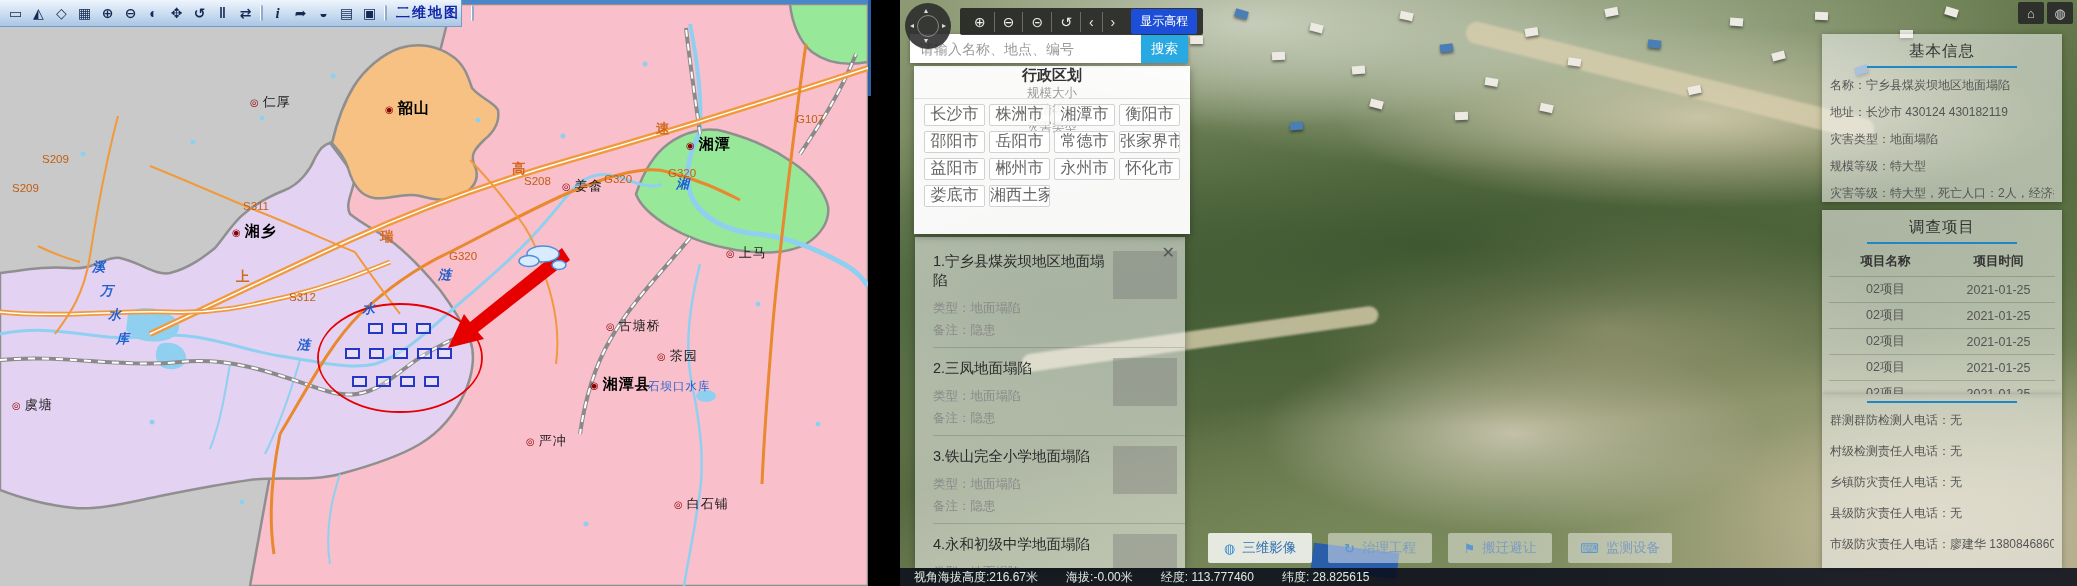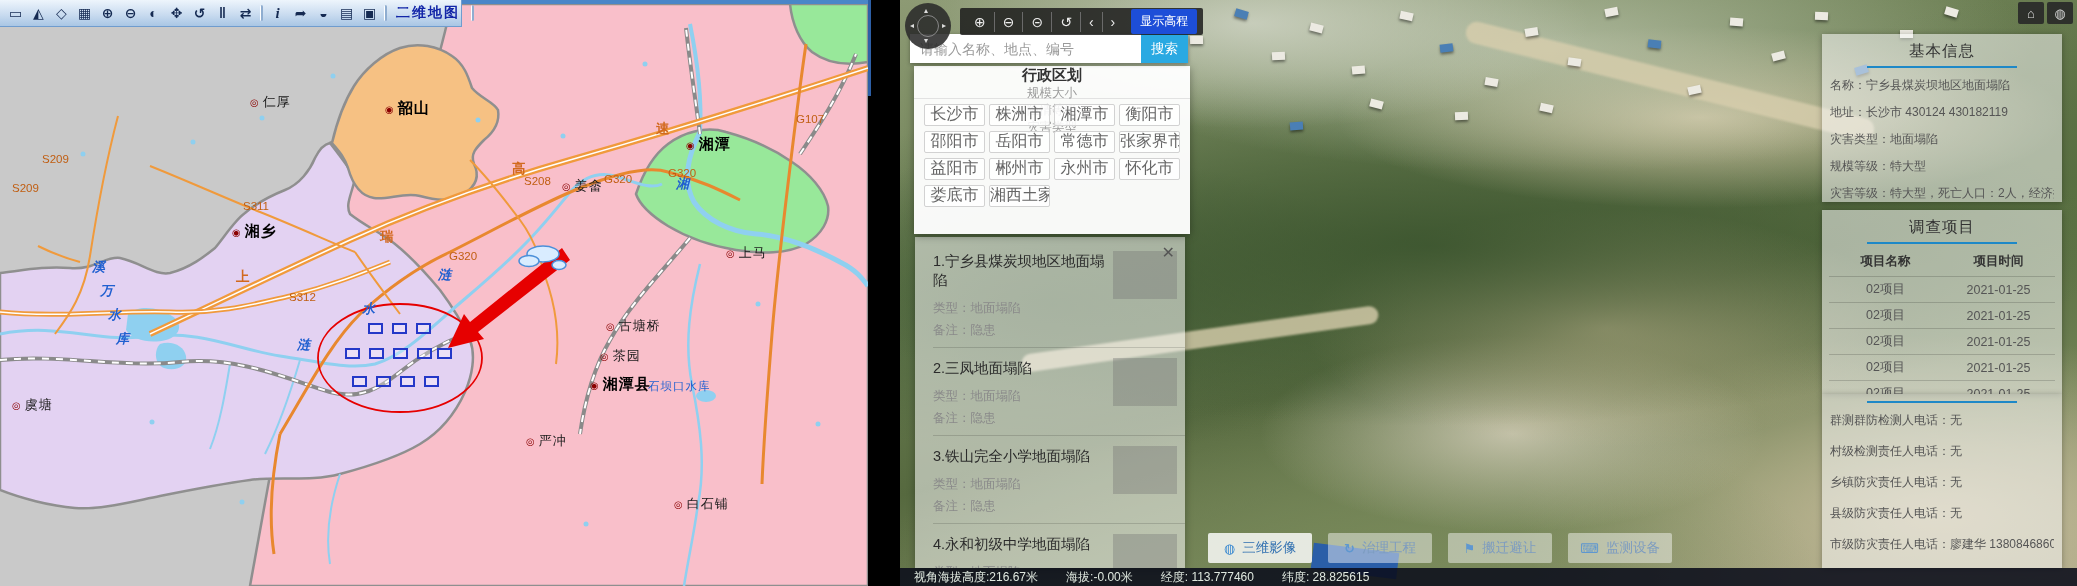--- a/index.html
+++ b/index.html
@@ -216,21 +216,21 @@
       
       <div>
 
       <span class="mlabel town" style="left: 250px; top: 97px;"><i class="mk">◎</i><b>仁厚</b></span>
           <span class="mlabel city" style="left: 385px; top: 104px;"><i class="mk">◉</i><b>韶山</b></span>
           <span class="mlabel city" style="left: 232px; top: 227px;"><i class="mk">◉</i><b>湘乡</b></span>
           <span class="mlabel city" style="left: 686px; top: 140px;"><i class="mk">◉</i><b>湘潭</b></span>
           <span class="mlabel town" style="left: 562px; top: 181px;"><i class="mk">◎</i><b>姜畲</b></span>
           <span class="mlabel town" style="left: 726px; top: 248px;"><i class="mk">◎</i><b>上马</b></span>
           <span class="mlabel town" style="left: 606px; top: 321px;"><i class="mk">◎</i><b>古塘桥</b></span>
-          <span class="mlabel town" style="left: 600px; top: 351px;"><i class="mk">◎</i><b>茶园</b></span>
+          <span class="mlabel town" style="left: 657px; top: 351px;"><i class="mk">◎</i><b>茶园</b></span>
           <span class="mlabel city" style="left: 590px; top: 380px;"><i class="mk">◉</i><b>湘潭县</b></span>
           <span class="mlabel town" style="left: 526px; top: 436px;"><i class="mk">◎</i><b>严冲</b></span>
           <span class="mlabel town" style="left: 674px; top: 499px;"><i class="mk">◎</i><b>白石铺</b></span>
           <span class="mlabel town" style="left: 12px; top: 400px;"><i class="mk">◎</i><b>虞塘</b></span>
           <span class="mlabel road" style="left: 42px; top: 154px;"><b>S209</b></span>
           <span class="mlabel road" style="left: 12px; top: 183px;"><b>S209</b></span>
           <span class="mlabel road" style="left: 243px; top: 201px;"><b>S311</b></span>
           <span class="mlabel road" style="left: 289px; top: 292px;"><b>S312</b></span>
           <span class="mlabel road" style="left: 524px; top: 176px;"><b>S208</b></span>
           <span class="mlabel road" style="left: 449px; top: 251px;"><b>G320</b></span>

